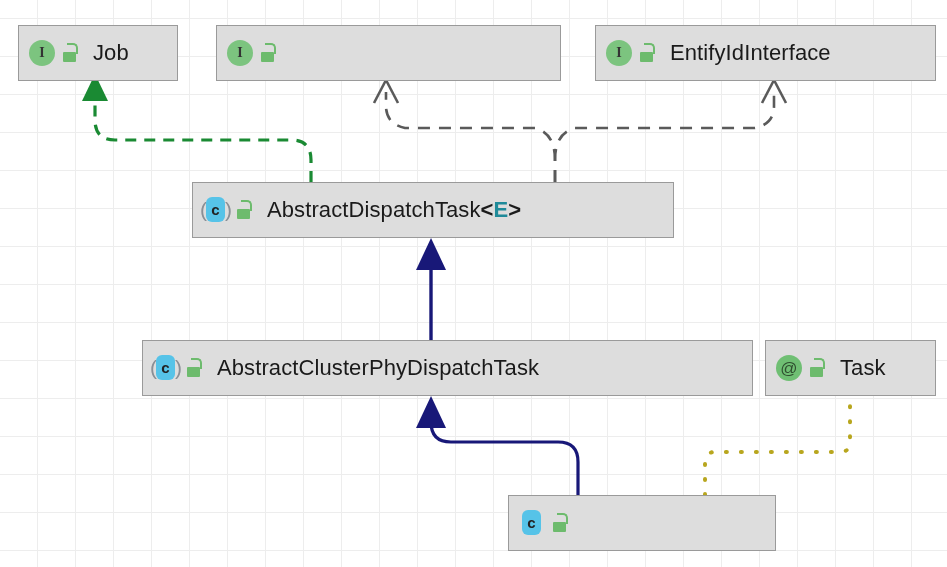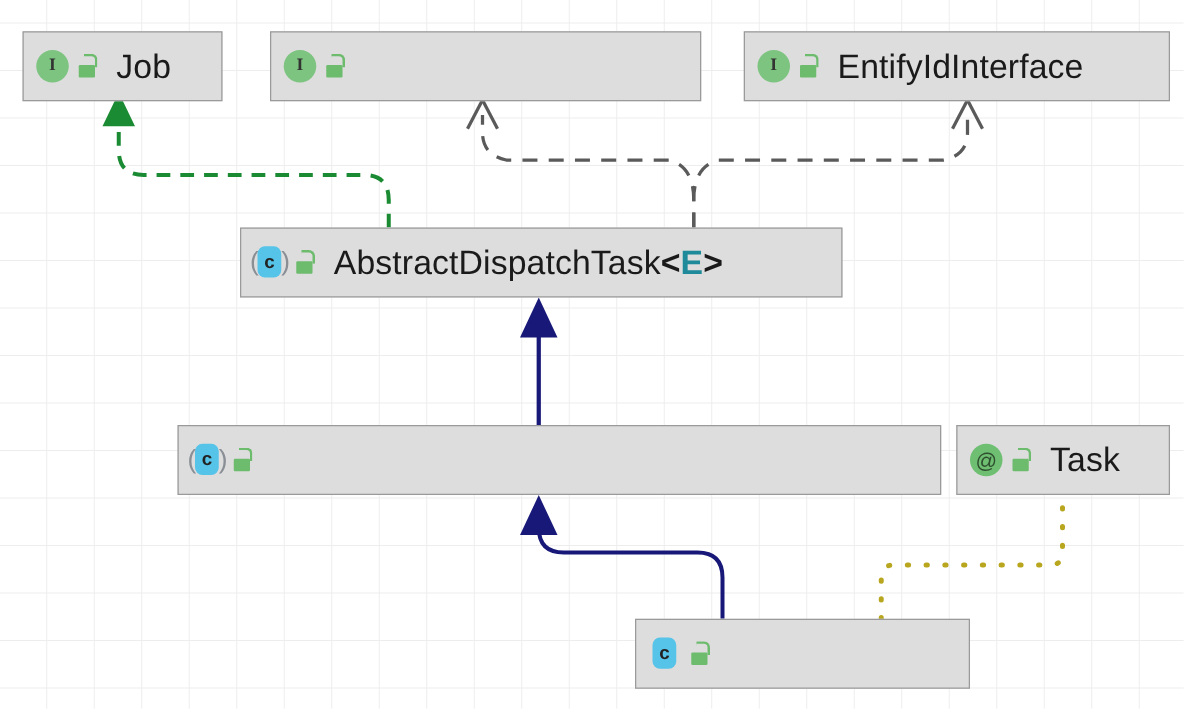--- a/index.html
+++ b/index.html
@@ -33,21 +33,21 @@
     position: absolute;
     box-sizing: border-box;
     background: #dddddd;
     border: 1px solid #9a9a9a;
     display: flex;
     align-items: center;
     padding: 0 14px 0 10px;
     white-space: nowrap;
   }
   .node-label {
-    font-size: 27px;
+    font-size: 22px;
     color: #1a1a1a;
     letter-spacing: 0.1px;
     margin-left: 14px;
   }
   .node-label .generic {
     color: #1a1a1a;
     font-weight: bold;
   }
   .node-label .generic-param {
     color: #1f8a99;
@@ -231,20 +231,21 @@
   <div class="node" style="left:142px; top:340px; width:611px; height:56px;">
     <span class="icon-stereo cls abs">
       <span class="paren-l">(</span>
       <span class="disc">c</span>
       <span class="paren-r">)</span>
     </span>
     <span class="icon-lock">
       <span class="shackle"></span>
         <span class="body"></span>
     </span>
+    <span class="node-label">AbstractClusterPhyDispatchTask</span>
   </div>
 
   <div class="node" style="left:765px; top:340px; width:171px; height:56px;">
     <span class="icon-stereo annot">
       <span class="disc">@</span>
     </span>
     <span class="icon-lock">
       <span class="shackle"></span>
         <span class="body"></span>
     </span>

